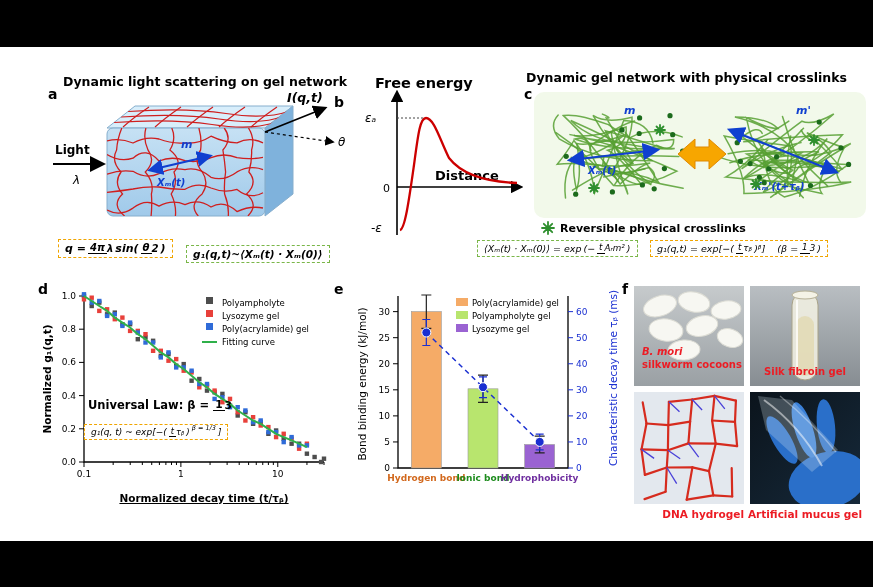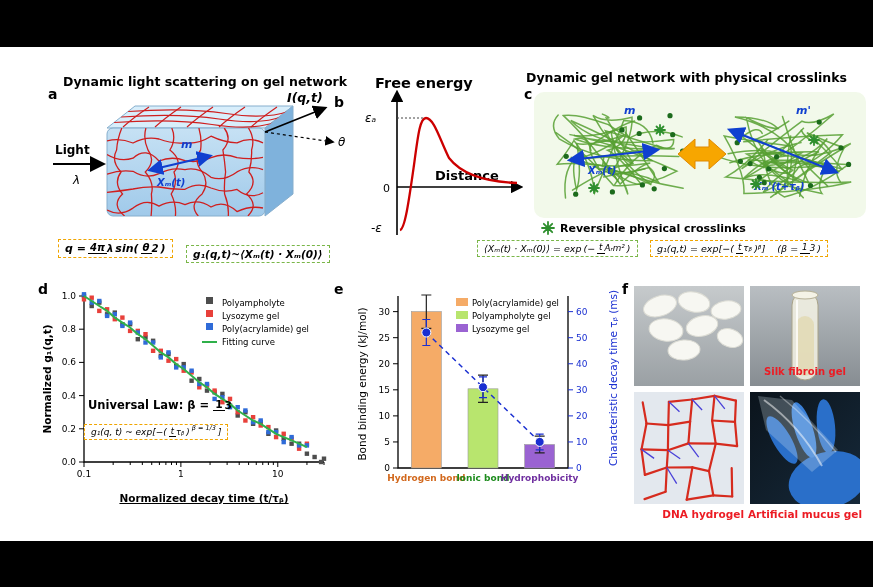--- a/index.html
+++ b/index.html
@@ -484,20 +484,24 @@
     <g fill="#f7f7f2" stroke="#dcdcd4" stroke-width="1">
       <ellipse cx="26" cy="20" rx="17" ry="10" transform="rotate(-18 26 20)"></ellipse>
       <ellipse cx="60" cy="16" rx="16" ry="10" transform="rotate(12 60 16)"></ellipse>
       <ellipse cx="92" cy="24" rx="15" ry="9" transform="rotate(-8 92 24)"></ellipse>
       <ellipse cx="32" cy="44" rx="17" ry="11" transform="rotate(8 32 44)"></ellipse>
       <ellipse cx="68" cy="40" rx="16" ry="10" transform="rotate(-14 68 40)"></ellipse>
       <ellipse cx="96" cy="52" rx="13" ry="9" transform="rotate(18 96 52)"></ellipse>
       <ellipse cx="50" cy="64" rx="16" ry="10" transform="rotate(-4 50 64)"></ellipse>
     </g>
   </svg>
+  <div class="photo-label" style="left:642px;top:346px;">
+    <div class="it">B. mori</div>
+    <div>silkworm cocoons</div>
+  </div>
 
   <svg class="abs" style="left:750px;top:286px;" width="110" height="100">
     <defs>
         <linearGradient id="gSilk" x1="0" y1="0" x2="0" y2="1">
           <stop offset="0" stop-color="#b9bec2"></stop>
           <stop offset="1" stop-color="#878d92"></stop>
         </linearGradient>
       </defs>
     <rect width="110" height="100" fill="url(#gSilk)"></rect>
     <rect x="42" y="6" width="26" height="88" rx="13" fill="rgba(240,238,225,0.9)" stroke="#a8a288" stroke-width="1"></rect>

